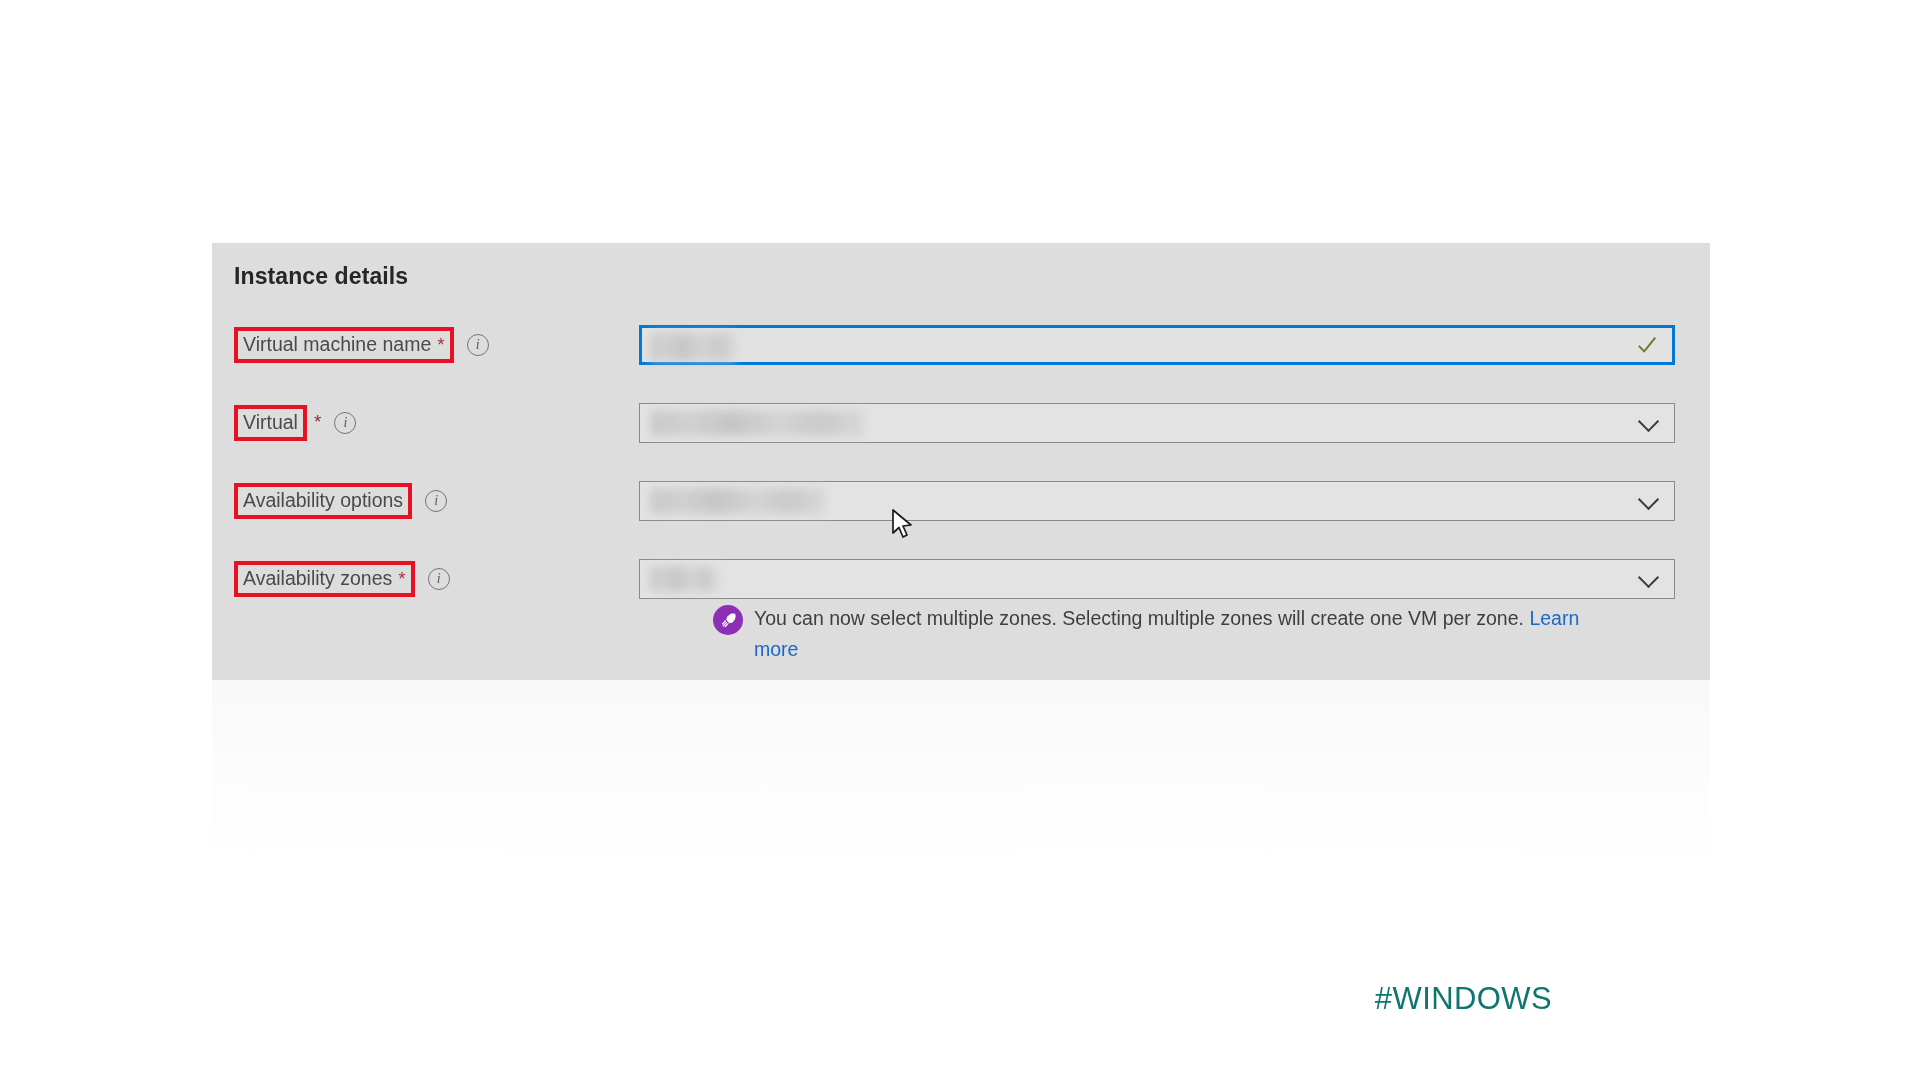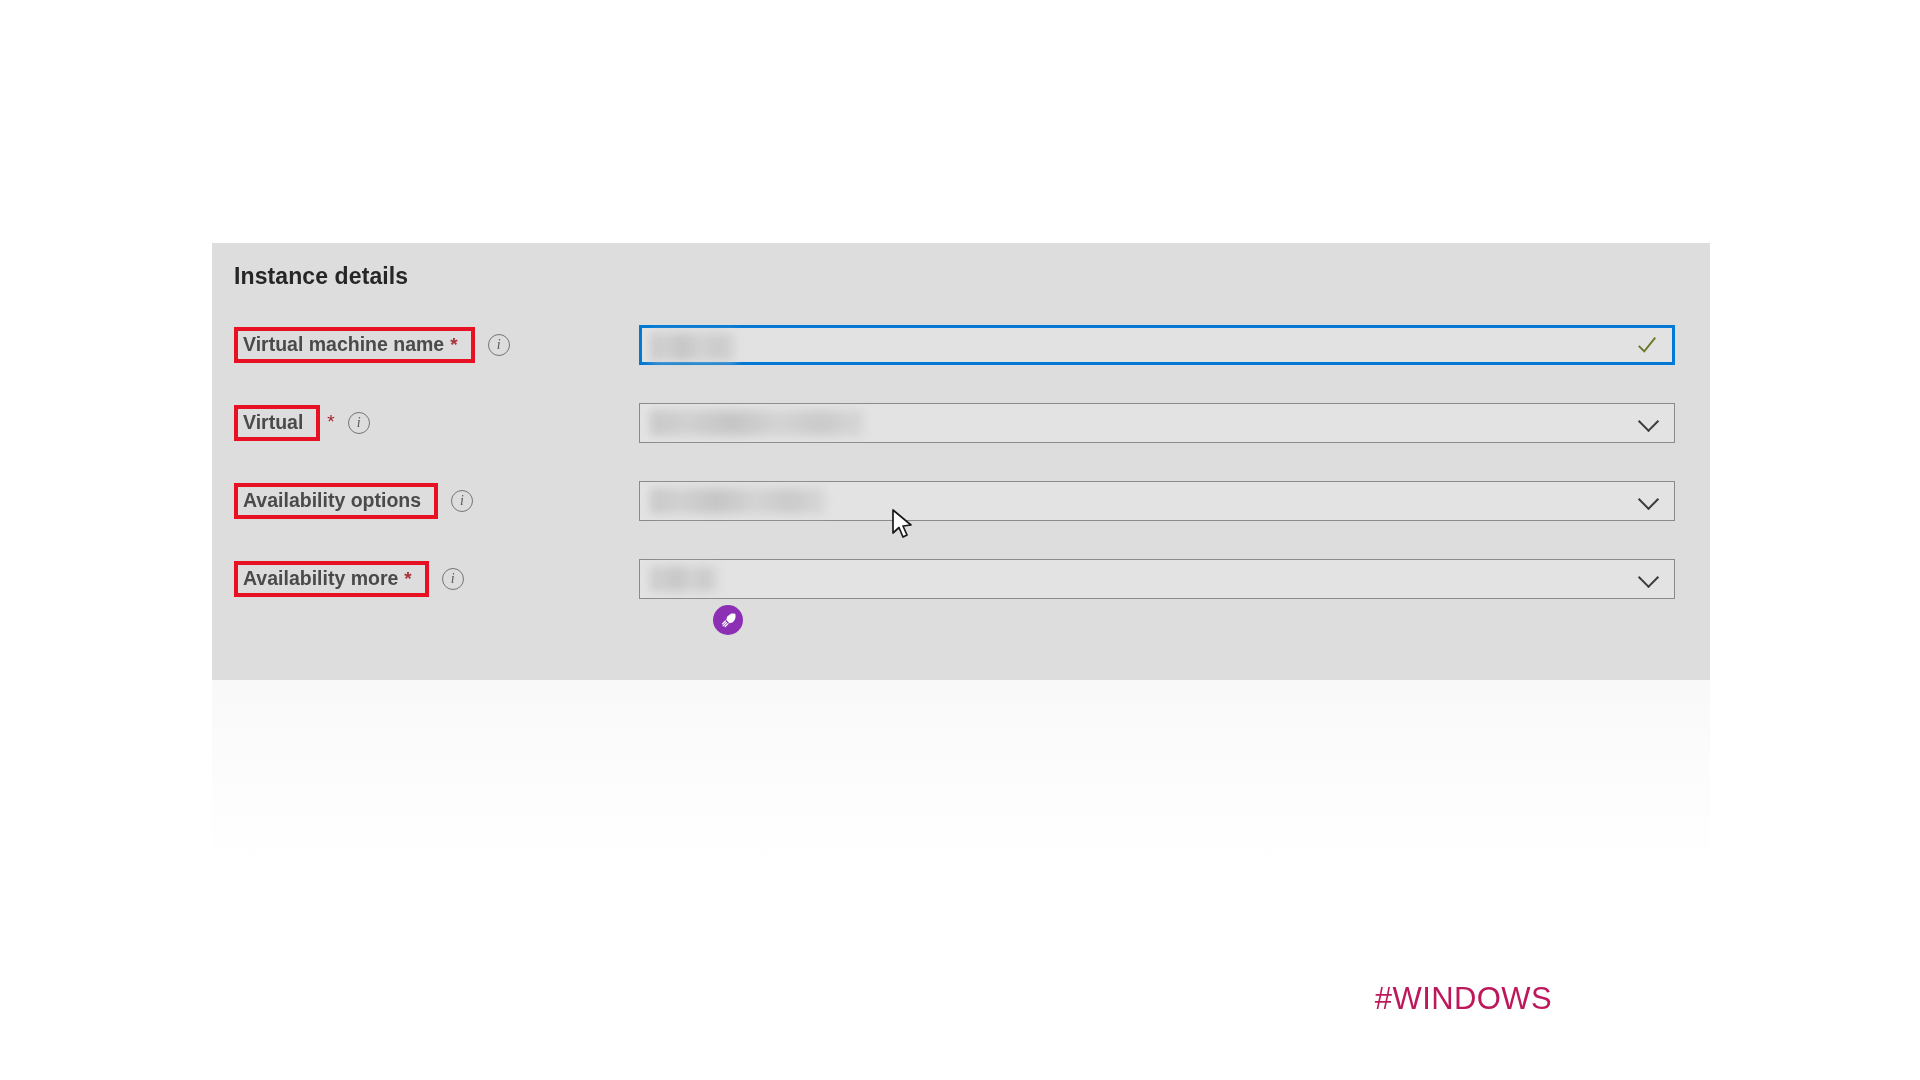--- a/index.html
+++ b/index.html
@@ -55,26 +55,25 @@
     position: absolute;
     left: 22px;
     top: 0;
     height: 48px;
     display: flex;
     align-items: center;
   }
 
   .hl-box {
     border: 4px solid #e81123;
-    padding: 1px 13px 2px 5px;
+    padding: 1px 5px 2px 5px;
     display: inline-flex;
     align-items: center;
     background: transparent;
     line-height: 1;
-    font-weight: bold;
   }
   .lbl {
     font-size: 19.5px;
     color: #4a4a4a;
     white-space: nowrap;
     line-height: 1.25;
   }
   .req-out {
     color: #a4262c;
     font-size: 19px;
@@ -234,21 +233,21 @@
     z-index: 30;
   }
 
   
   .watermark {
     position: absolute;
     right: 36px;
     bottom: 63px;
     font-size: 31px;
     font-weight: 500;
-    color: #be185d;
+    color: #0f766e;
     letter-spacing: .4px;
   }
 </style>
 </head>
 <body>
 
 <div id="screen">
 
   <div class="panel">
 
@@ -296,39 +295,40 @@
 
       <div class="field">
         <span class="blur-val bv-3"></span>
         <span class="chev"></span>
       </div>
     </div>
 
     <div class="row row-4">
       <div class="label-wrap">
         <span class="hl-box">
-          <span class="lbl">Availability more</span>
+          <span class="lbl">Availability zones</span>
           <span class="req-clip">*</span>
         </span>
         <span class="info-icon">i</span>
       </div>
 
       <div class="field">
         <span class="blur-val bv-4"></span>
         <span class="chev"></span>
       </div>
     </div>
 
     <div class="banner">
       <span class="banner-icon">
         <svg width="19" height="19" viewBox="0 0 24 24">
           <path d="M14.5 3.5c3-1 6 0 6 0s1 3-0 6c-.8 2.4-3.4 5-3.4 5l-3.9.9-4-4 .9-3.9s2.6-2.6 5-3.9z" fill="#ffffff"></path>
           <path d="M9.4 14.6 5.2 18.8M8 12.6 4.4 16.2M11.4 16 7.8 19.6" stroke="#ffffff" stroke-width="1.6" stroke-linecap="round"></path>
         </svg>
       </span>
+      <div class="banner-text"><span>You can now select multiple zones. Selecting multiple zones will create one VM per zone. </span><a class="learn-more" href="#">Learn more</a></div>
     </div>
   </div>
 
   <div class="reflection">
     <div class="refl-inner">
       <div class="refl-panel"></div>
 
     </div>
   </div>
 

